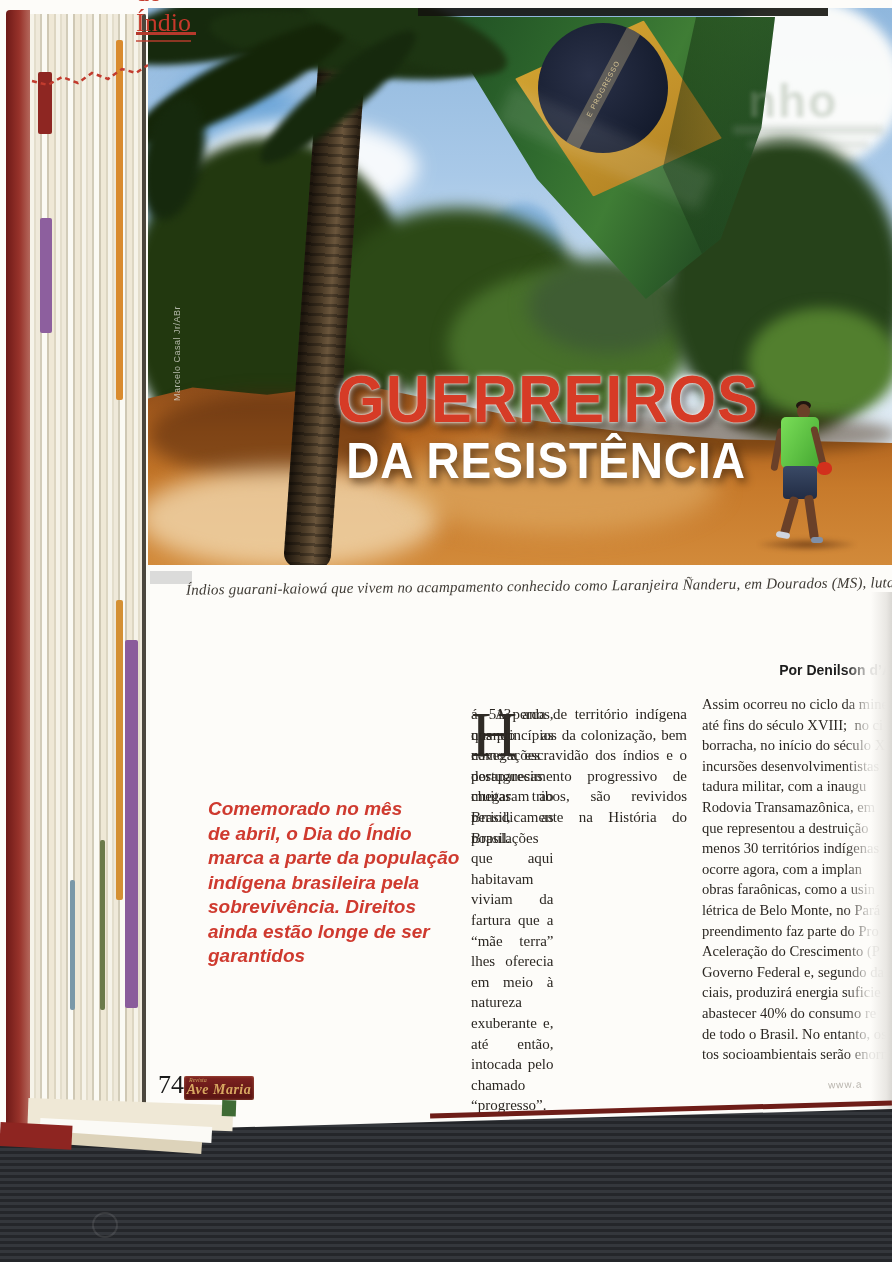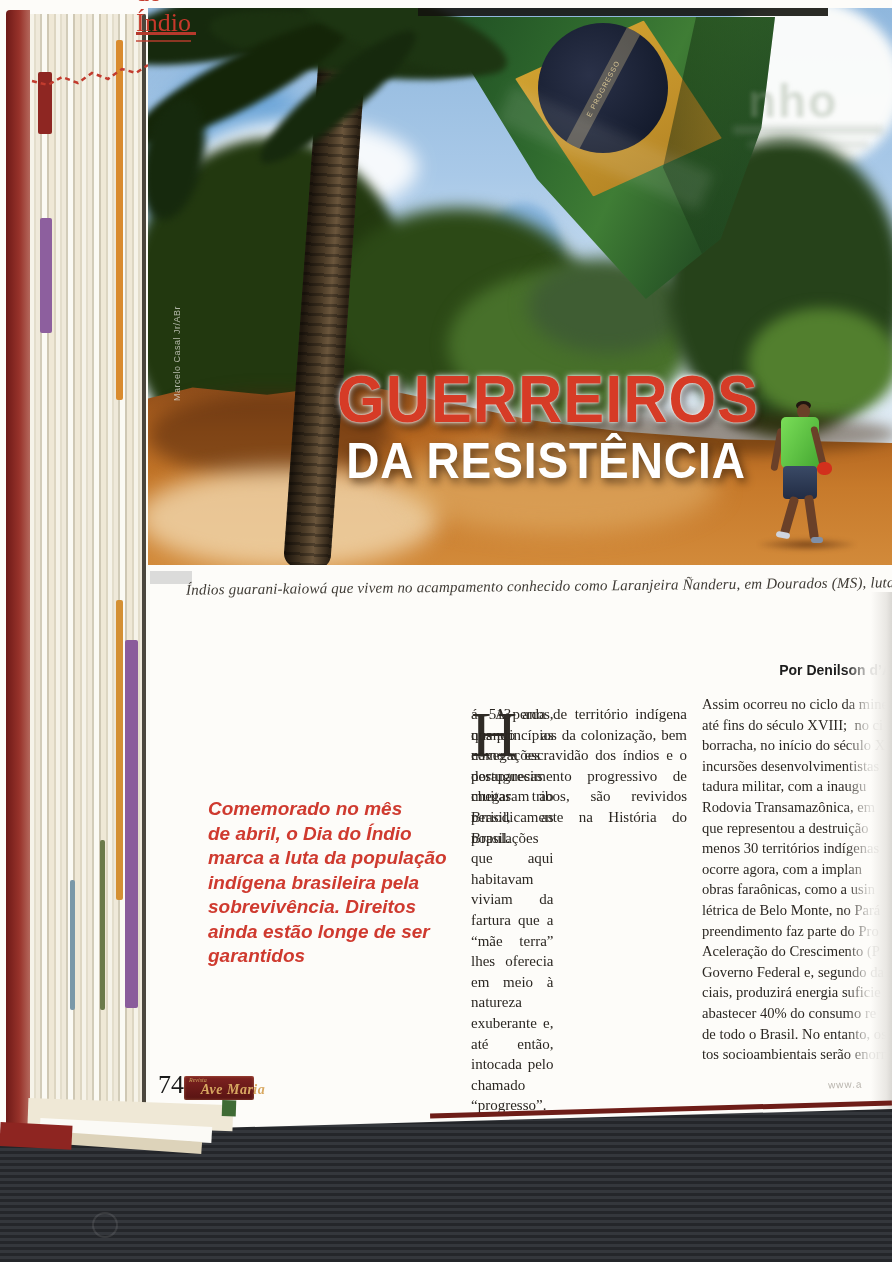--- a/index.html
+++ b/index.html
@@ -143,21 +143,21 @@
       font:14.6px/20.6px "Liberation Serif",serif;color:#2b2722;}
   .edge-fade{left:845px;top:592px;width:47px;height:548px;
       background:linear-gradient(90deg,rgba(253,252,249,0) 0%,rgba(253,252,249,.88) 55%,#e9e7e3 88%,#d9d7d3 100%);}
 
   
   .pnum{left:158px;top:1070px;font:26px "Liberation Serif",serif;color:#1a1a1a;}
   .logo{left:184px;top:1076px;width:70px;height:24px;border-radius:2px;
       background:linear-gradient(180deg,#7e2220,#581312);box-shadow:inset 0 0 3px rgba(255,200,140,.4);}
   .logo .kick{left:5px;top:1px;font:italic 6px "Liberation Serif",serif;color:#caa05c;}
   .logo .name{left:0;top:6px;width:100%;text-align:center;
-      font:bold italic 14px "Liberation Serif",serif;color:#d8a861;letter-spacing:.5px;margin-left:14px;}
+      font:bold italic 14px "Liberation Serif",serif;color:#d8a861;letter-spacing:.5px;}
   .issue{left:261px;top:1128px;font:14px "Liberation Serif",serif;color:#2e2a26;text-align:right;}
   .url{left:828px;top:1079px;font:10px "Liberation Sans",sans-serif;color:#b9b5ae;
       letter-spacing:1px;transform:rotate(-2deg);}
 
   
   .band{left:0;top:1100px;width:892px;height:162px;
       clip-path:polygon(0 34px,100% 9px,100% 100%,0 100%);
       background:repeating-linear-gradient(180deg,#34373c 0 3px,#24262a 3px 6px);}
   .band-redline{left:430px;top:1107px;width:462px;height:5px;background:#6e1d18;transform:rotate(-1.6deg);}
   .wedge{transform-origin:0 50%;}
@@ -255,21 +255,21 @@
     <div class="rule"></div>
     <div class="lbl">Dia do Índio</div>
   </div>
 
   <div class="smudge"></div>
   <div class="caption">Índios guarani-kaiowá que vivem no acampamento conhecido como Laranjeira Ñanderu,  em Dourados (MS), lutam pela demarcação de sua</div>
   <div class="byline">Por Denilson d’A</div>
 
   <div class="quote">Comemorado no mês
 de abril, o Dia do Índio
-marca a luta da população
+marca a parte da população
 indígena brasileira pela
 sobrevivência. Direitos
 ainda estão longe de ser
 garantidos</div>
 
   <div class="col1">
     <p>
         <span class="dropcap">H</span>
         <span>á 513 anos, quando as navegações portuguesas chegaram ao Brasil, as populações que aqui habitavam viviam da fartura que a “mãe terra” lhes oferecia em meio à natureza exuberante e, até então, intocada pelo chamado “progresso”. De lá para cá, o definhamento da cultura, dos recursos naturais e da própria vida é uma constante entre os povos indígenas do Brasil.</span>
       </p>

